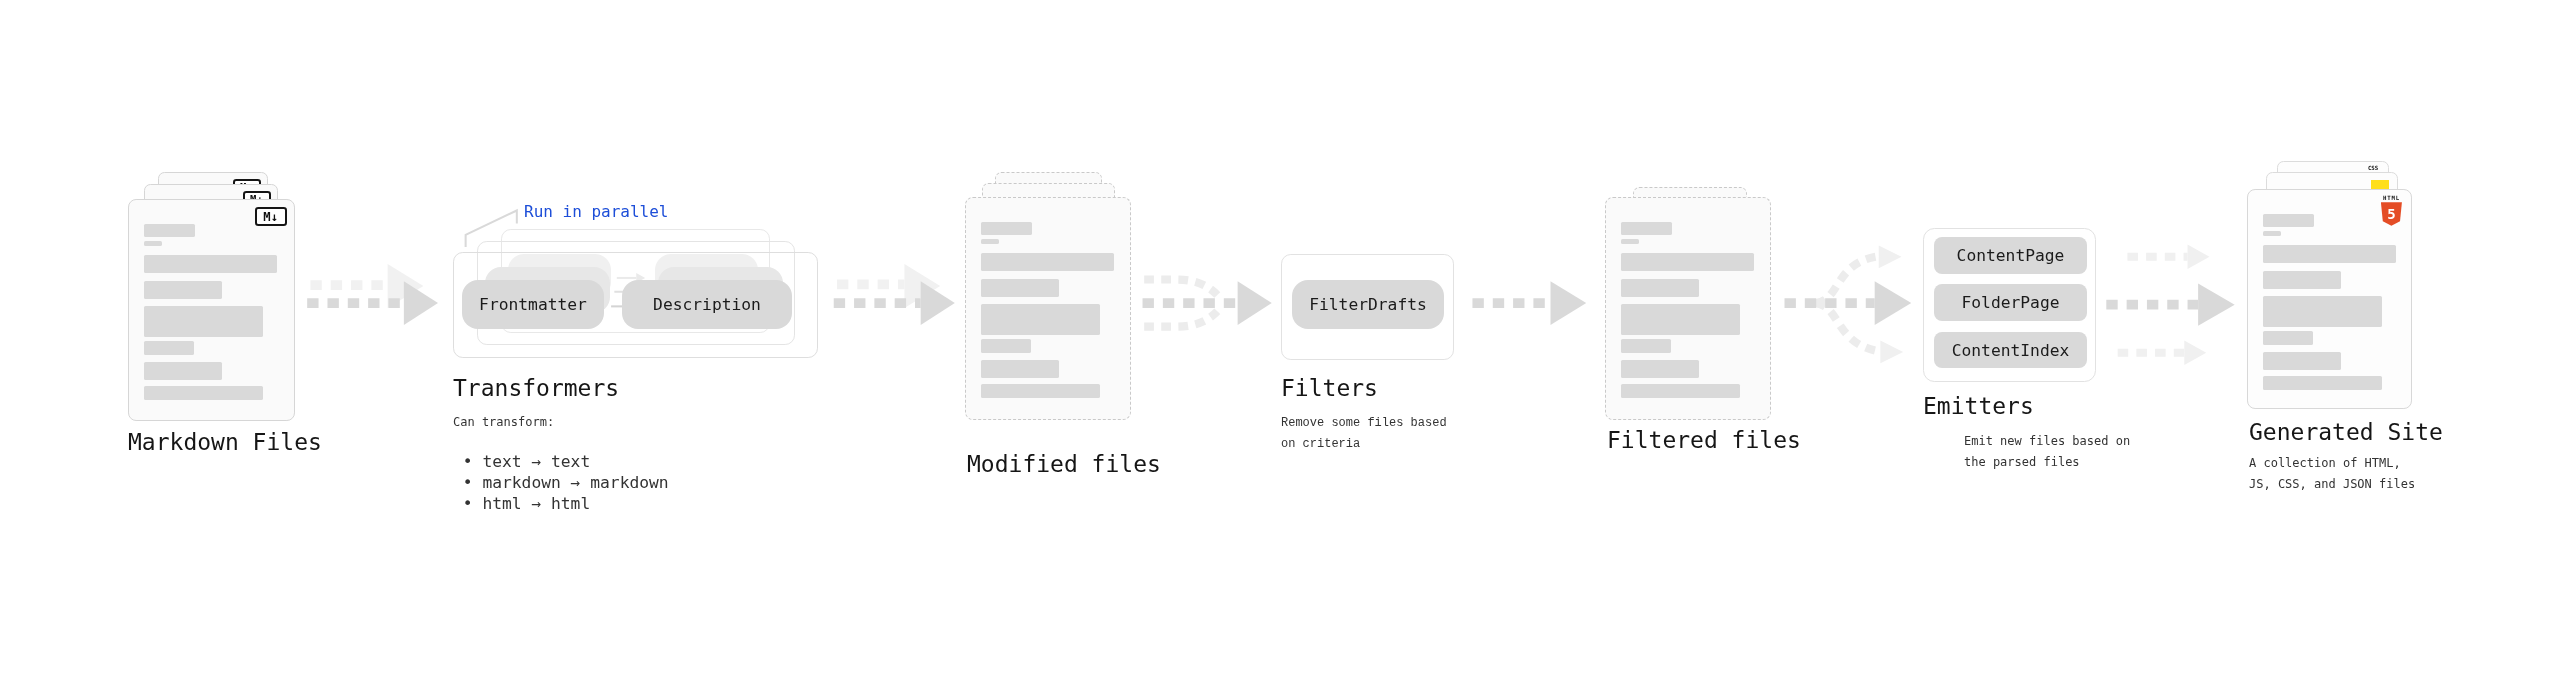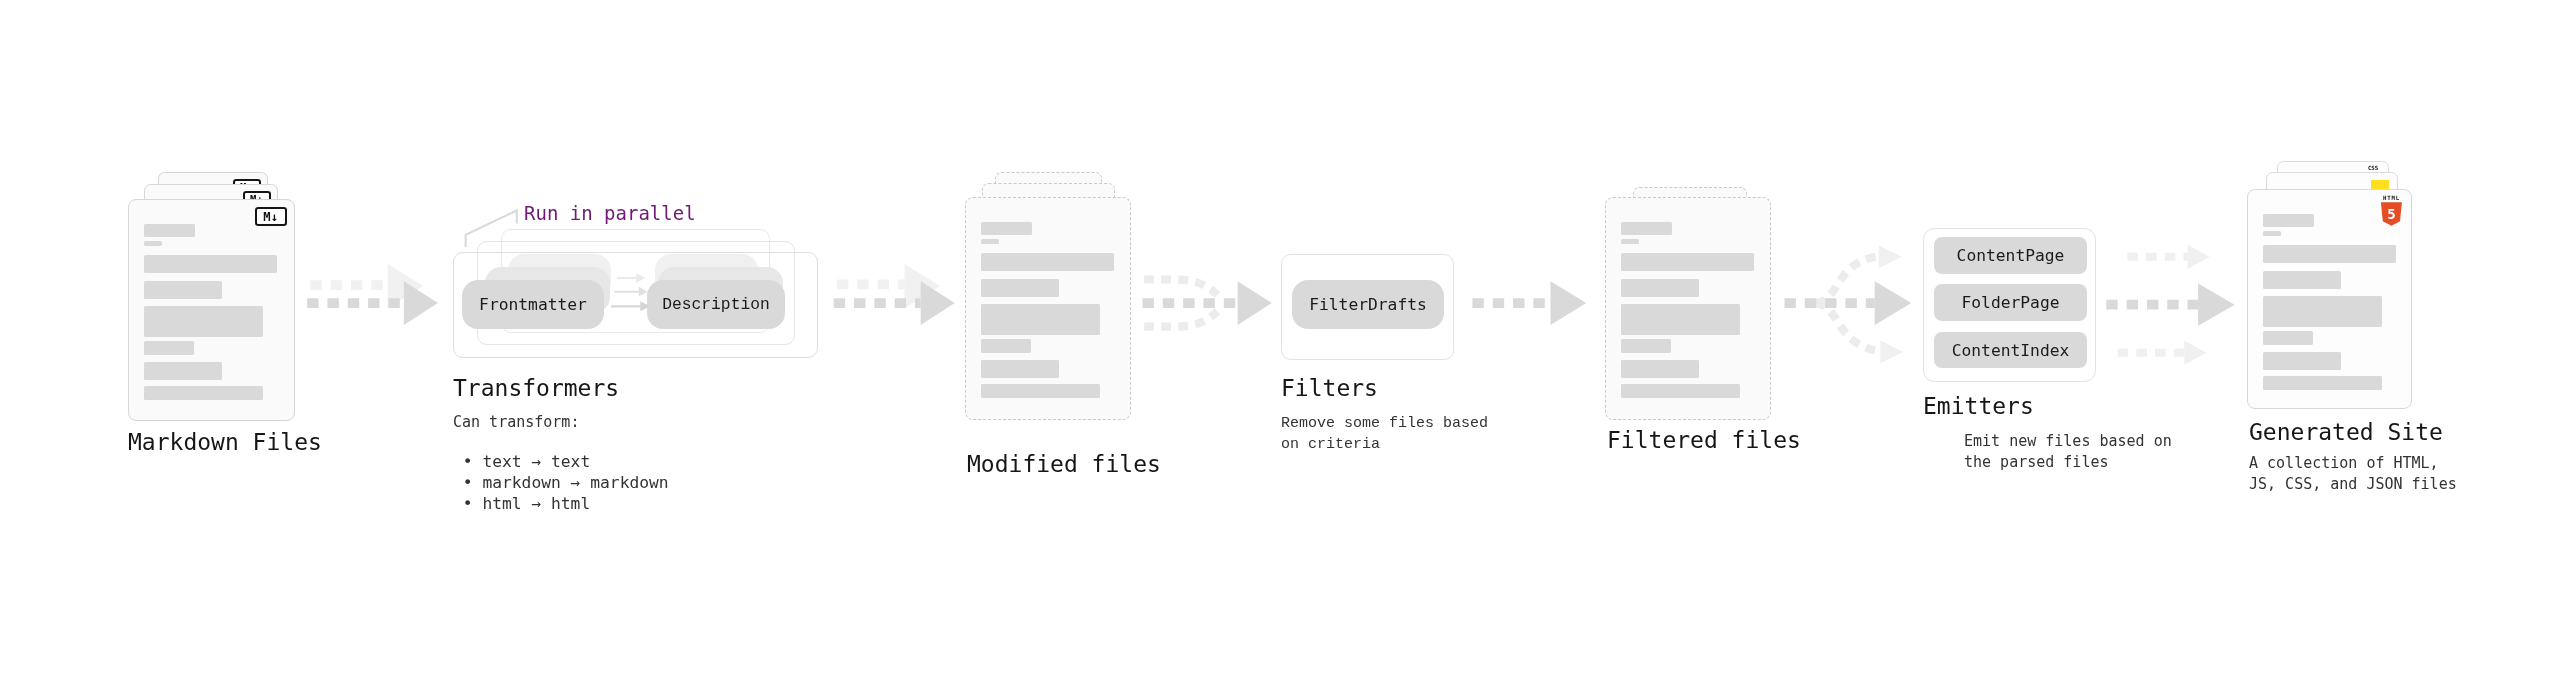--- a/index.html
+++ b/index.html
@@ -3,22 +3,22 @@
 <meta charset="utf-8">
 <style>
   html,body{margin:0;padding:0;background:#fff;}
   .canvas{position:relative;width:2576px;height:681px;background:#ffffff;
           font-family:"DejaVu Sans Mono", monospace;overflow:hidden;}
   .overlay{position:absolute;left:0;top:0;width:2576px;height:681px;pointer-events:none;}
   .card{position:absolute;background:#fafafa;border:1.6px solid #d6d6d6;border-radius:8.1px;box-sizing:border-box;}
   .card.sm{border-radius:6.5px;}
   .card.dashed{border:1.6px dashed #c9c9c9;}
   .stage-label{position:absolute;font-size:23px;color:#161616;white-space:nowrap;}
-  .note{position:absolute;font-size:15px;color:#333333;line-height:21px;white-space:pre-line;}
-  .annotation{position:absolute;font-size:19px;color:#701a75;white-space:nowrap;}
+  .note{position:absolute;font-size:12px;color:#333333;line-height:21px;white-space:pre-line;}
+  .annotation{position:absolute;font-size:16px;color:#1d4ed8;white-space:nowrap;}
   .pill{position:absolute;background:#d9d9d9;border-radius:16px;display:flex;align-items:center;
         justify-content:center;font-size:16.3px;color:#1b1b1b;white-space:nowrap;box-sizing:border-box;}
   .pill.ghost1{background:#e7e7e7;}
   .pill.ghost2{background:#f0f0f0;}
   .tbox{position:absolute;border:1.6px solid #e2e2e2;border-radius:9.8px;background:transparent;box-sizing:border-box;}
   .panel{position:absolute;background:#ffffff;border:1.6px solid #e2e2e2;border-radius:9.8px;box-sizing:border-box;}
   .skel{position:absolute;left:15.4px;top:24.4px;display:flex;flex-direction:column;align-items:flex-start;}
   .skel div{background:#d9d9d9;border-radius:1.6px;}
   .s1{width:51px;height:12.2px;}
   .s2{width:18px;height:5.7px;margin-top:4.1px;}
@@ -136,21 +136,21 @@
 
   <div class="annotation" style="left:524px;top:202px;">Run in parallel</div>
   <div class="tbox" style="left:501px;top:229px;width:269px;height:104px;border-color:#e8e8e8;"></div>
   <div class="tbox" style="left:477px;top:241px;width:318px;height:104px;border-color:#e4e4e4;"></div>
   <div class="tbox" style="left:453px;top:252px;width:365px;height:106px;border-color:#dedede;"></div>
   <div class="pill ghost2" style="left:508px;top:254px;width:103px;height:44px;"></div>
   <div class="pill ghost2" style="left:655px;top:254px;width:103px;height:44px;"></div>
   <div class="pill ghost1" style="left:485px;top:267px;width:125px;height:46px;"></div>
   <div class="pill ghost1" style="left:658px;top:267px;width:125px;height:46px;"></div>
   <div class="pill" style="left:462px;top:280px;width:142px;height:49px;">Frontmatter</div>
-  <div class="pill" style="left:647px;top:280px;width:138px;height:49px;font-family:Liberation Mono, monospace;">Description</div>
+  <div class="pill" style="left:622px;top:280px;width:170px;height:49px;">Description</div>
   <div class="stage-label" style="left:453px;top:375px;">Transformers</div>
   <div class="note" style="left:453px;top:412px;">Can transform:</div>
   <div class="bullets" style="left:453px;top:433px;margin-top:18px;">
     <div>• text → text</div>
     <div>• markdown → markdown</div>
     <div>• html → html</div>
   </div>
 
   <div class="card dashed sm" style="left:995px;top:172px;width:107px;height:57px;"></div>
   <div class="card dashed sm" style="left:982px;top:183px;width:133px;height:57px;"></div>

